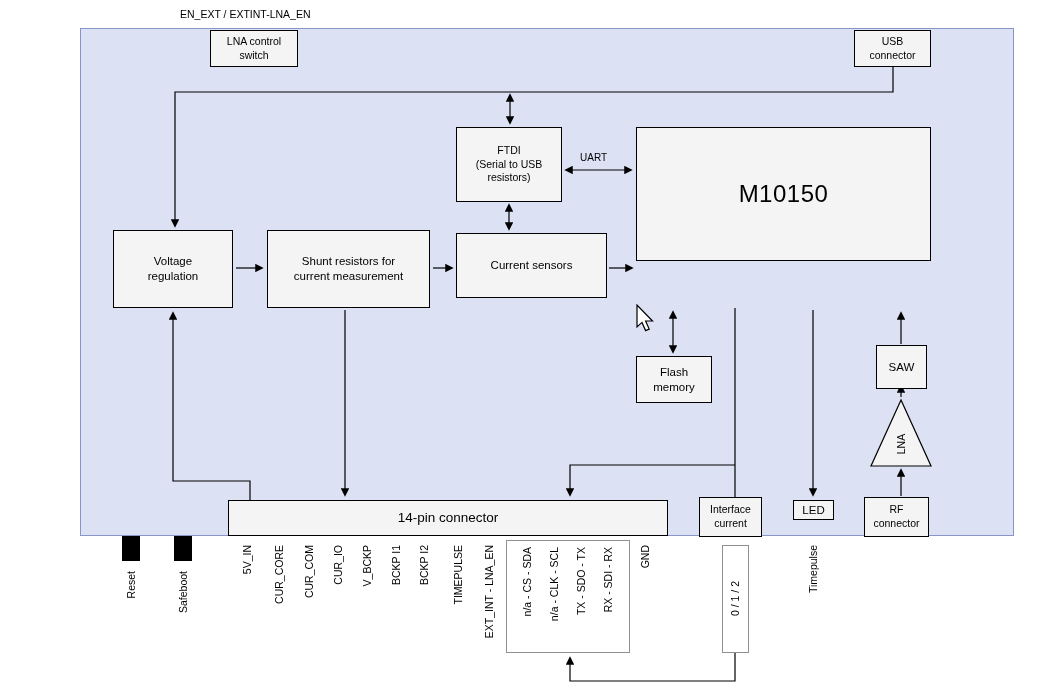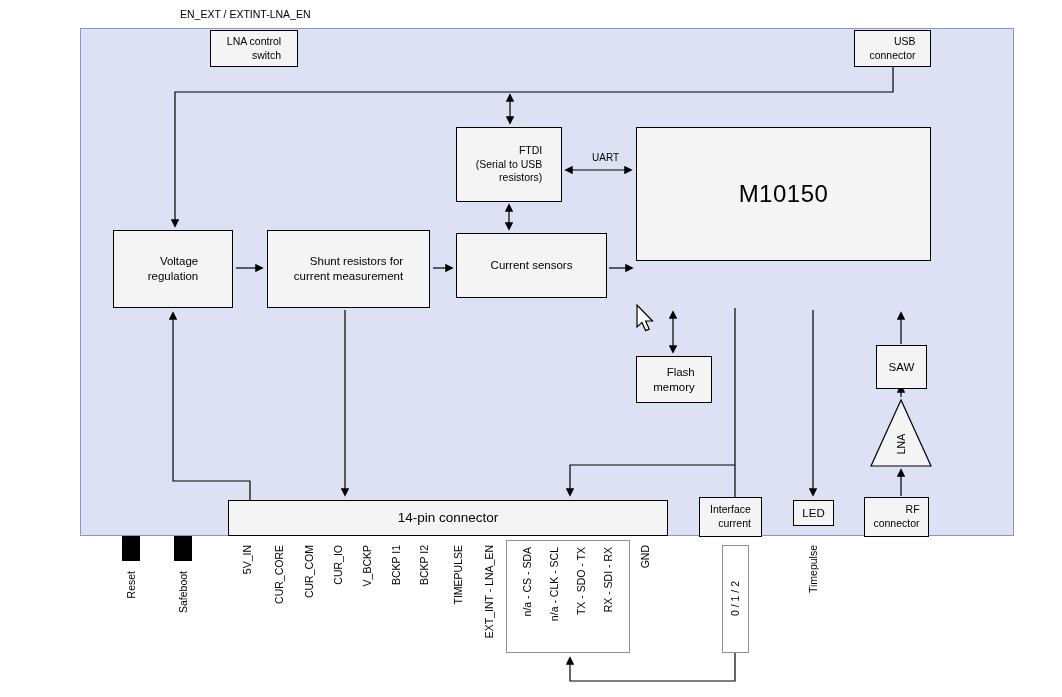--- a/index.html
+++ b/index.html
@@ -2,27 +2,27 @@
 <html><head>
 <meta charset="utf-8">
 <style>
   html,body { margin:0; padding:0; background:#ffffff; }
   .canvas { position:relative; width:1062px; height:697px; background:#ffffff;
             font-family:Liberation Sans, sans-serif; color:#000; overflow:hidden; }
   .board { position:absolute; left:80px; top:28px; width:934px; height:508px;
            background:#dce2f4; border:1.5px solid #8796c8; box-sizing:border-box; }
   .wires { position:absolute; left:0; top:0; width:1062px; height:697px; pointer-events:none; }
   .block { position:absolute; box-sizing:border-box; background:#f4f4f4; border:1px solid #000;
-           display:flex; align-items:center; justify-content:center; text-align:right;
+           display:flex; align-items:center; justify-content:center; text-align:center;
            font-size:11.5px; line-height:1.3; white-space:pre-line; }
   .block.small { font-size:10.5px; }
   .block.big  { font-size:24px; letter-spacing:0.5px; }
   .block.wide { font-size:13.5px; }
   .toplabel { position:absolute; left:180px; top:8px; font-size:10.5px; }
-  .uart-label { position:absolute; left:580px; top:152px; font-size:10px;margin-left:12px; }
+  .uart-label { position:absolute; left:580px; top:152px; font-size:10px; }
   .btn { position:absolute; width:18px; height:25px; background:#000; }
   .vtext { position:absolute; writing-mode:vertical-rl; transform:rotate(180deg);
            font-size:10.5px; white-space:nowrap; line-height:1.2; }
   .groupbox { position:absolute; left:506px; top:540px; width:124px; height:113px;
               border:1px solid #909090; background:#ffffff; box-sizing:border-box;
               display:flex; justify-content:space-evenly; align-items:flex-start; padding-top:6px; }
   .vitem { writing-mode:vertical-rl; transform:rotate(180deg); font-size:10.5px;
            white-space:nowrap; line-height:1.2; }
   .modebox { position:absolute; left:722px; top:545px; width:27px; height:108px;
              border:1px solid #909090; background:#ffffff; box-sizing:border-box;
@@ -78,21 +78,21 @@
 current measurement</div>
   <div class="block" style="left:456px;top:233px;width:151px;height:65px">Current sensors</div>
   <div class="block" style="left:636px;top:356px;width:76px;height:47px">Flash
 memory</div>
   <div class="block" style="left:876px;top:345px;width:51px;height:44px">SAW</div>
   <div class="block small" style="left:864px;top:497px;width:65px;height:40px">RF
 connector</div>
   <div class="block wide" style="left:228px;top:500px;width:440px;height:36px">14-pin connector</div>
   <div class="block small" style="left:699px;top:497px;width:63px;height:40px">Interface
 current</div>
-  <div class="block" style="left:793px;top:500px;width:41px;height:26px">LED</div>
+  <div class="block" style="left:793px;top:500px;width:41px;height:20px">LED</div>
 
   <svg class="abs-svg" style="left:866px;top:397px" width="70" height="72" viewBox="0 0 70 72">
     <polygon points="35,3 5,69 65,69" fill="#f4f4f4" stroke="#000" stroke-width="1.2"></polygon>
     <text x="35" y="47" transform="rotate(-90 35 47)" text-anchor="middle" dominant-baseline="central" font-size="10.5" fill="#000">LNA</text>
   </svg>
 
   <div class="uart-label">UART</div>
 
   <svg class="abs-svg" style="left:635px;top:304px" width="24" height="30" viewBox="0 0 24 30">
     <path d="M2,1 L2,23 L7,18.4 L10.6,26.6 L14.2,25.1 L10.6,17 L17.5,17 Z" fill="#fff" stroke="#000" stroke-width="1.2"></path>

